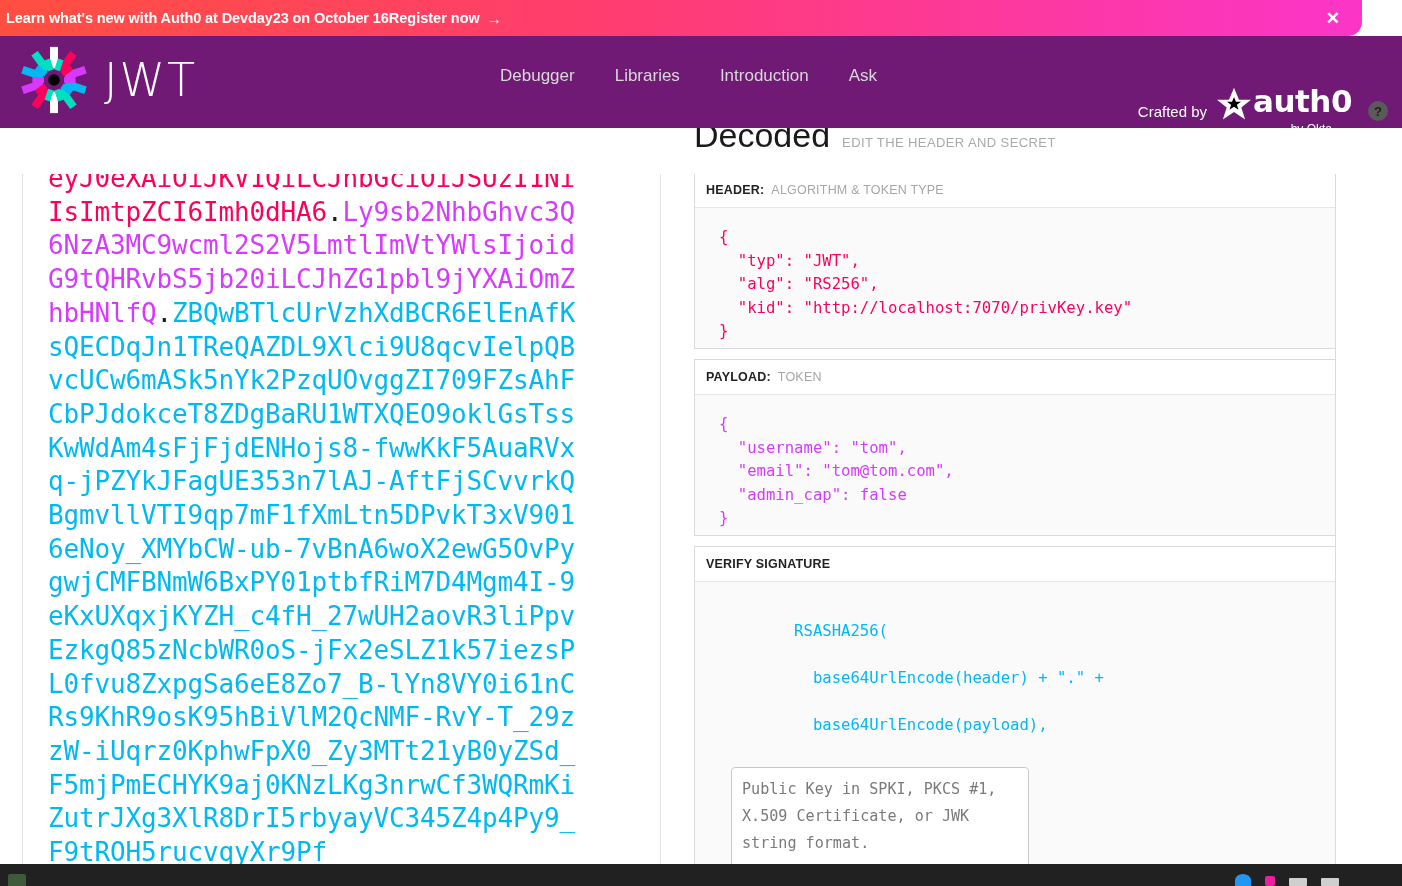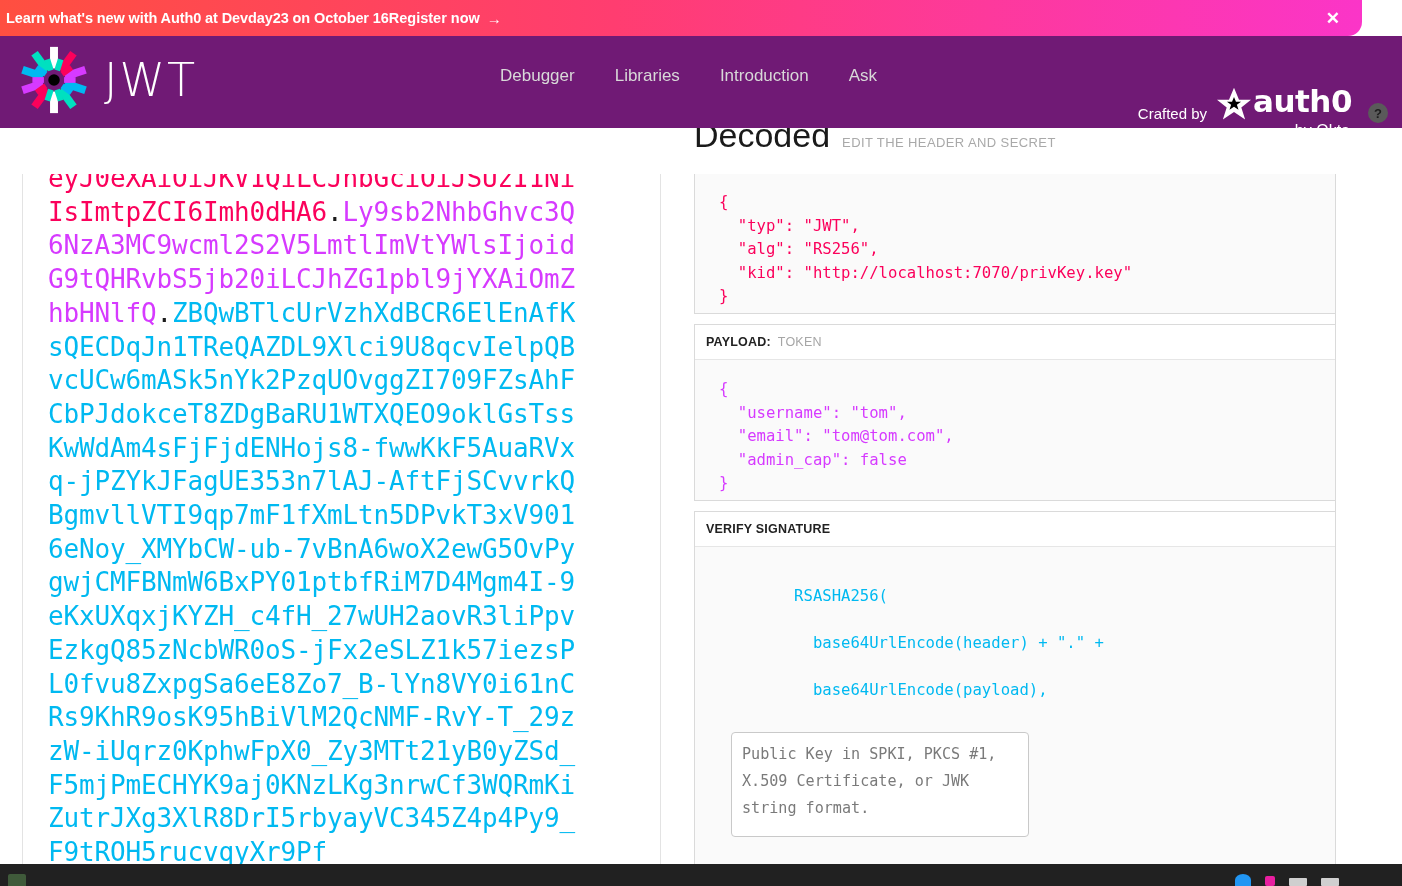--- a/index.html
+++ b/index.html
@@ -117,24 +117,24 @@
   .auth0-word {
     color: #ffffff;
     font-size: 31px;
     font-weight: bold;
     letter-spacing: -0.5px;
     line-height: 1;
     font-family: "DejaVu Sans", sans-serif;
   }
   .okta-line {
     color: #ffffff;
-    font-size: 16px;
+    font-size: 12px;
     margin-top: 2px;
     align-self: flex-end;
-    margin-right: 2px;
+    margin-right: 20px;
   }
   .help-circle {
     width: 20px; height: 20px;
     border-radius: 50%;
     background: #5a5a5a;
     color: #1c1c1c;
     font-size: 13px;
     font-weight: bold;
     display: flex; align-items: center; justify-content: center;
     cursor: pointer;
@@ -406,20 +406,24 @@
     </div>
   </div>
 
   <div class="encoded-panel">
     <div class="token"><span class="seg-header">eyJ0eXAiOiJKV1QiLCJhbGciOiJSUzI1NiIsImtpZCI6Imh0dHA6</span><span class="seg-dot">.</span><span class="seg-payload">Ly9sb2NhbGhvc3Q6NzA3MC9wcml2S2V5Lmtl</span><span class="seg-payload">ImVtYWlsIjoidG9tQHRvbS5jb20iLCJhZG1pbl9jYXAiOmZhbHNlfQ</span><span class="seg-dot">.</span><span class="seg-sig">ZBQwBTlcUrVzhXdBCR6ElEnAfKsQECDqJn1TReQAZDL9Xlci9U8qcvIelpQBvcUCw6mASk5nYk2PzqUOvggZI709FZsAhFCbPJdokceT8ZDgBaRU1WTXQEO9oklGsTssKwWdAm4sFjFjdENHojs8-fwwKkF5AuaRVxq-jPZYkJFagUE353n7lAJ-AftFjSCvvrkQBgmvllVTI9qp7mF1fXmLtn5DPvkT3xV9016eNoy_XMYbCW-ub-7vBnA6woX2ewG5OvPygwjCMFBNmW6BxPY01ptbfRiM7D4Mgm4I-9eKxUXqxjKYZH_c4fH_27wUH2aovR3liPpvEzkgQ85zNcbWR0oS-jFx2eSLZ1k57iezsPL0fvu8ZxpgSa6eE8Zo7_B-lYn8VY0i61nCRs9KhR9osK95hBiVlM2QcNMF-RvY-T_29zzW-iUqrz0KphwFpX0_Zy3MTt21yB0yZSd_F5mjPmECHYK9aj0KNzLKg3nrwCf3WQRmKiZutrJXg3XlR8DrI5rbyayVC345Z4p4Py9_F9tROH5rucvqyXr9Pf</span></div>
   </div>
 
   <div class="decoded-col">
 
     <div class="dec-card">
+      <div class="dec-bar">
+        <span class="dec-bar-label">HEADER:</span>
+        <span class="dec-bar-hint">ALGORITHM &amp; TOKEN TYPE</span>
+      </div>
       <div class="dec-body header-body">{
   "typ": "JWT",
   "alg": "RS256",
   "kid": "http://localhost:7070/privKey.key"
 }</div>
     </div>
 
     <div class="dec-card">
       <div class="dec-bar">
         <span class="dec-bar-label">PAYLOAD:</span>

